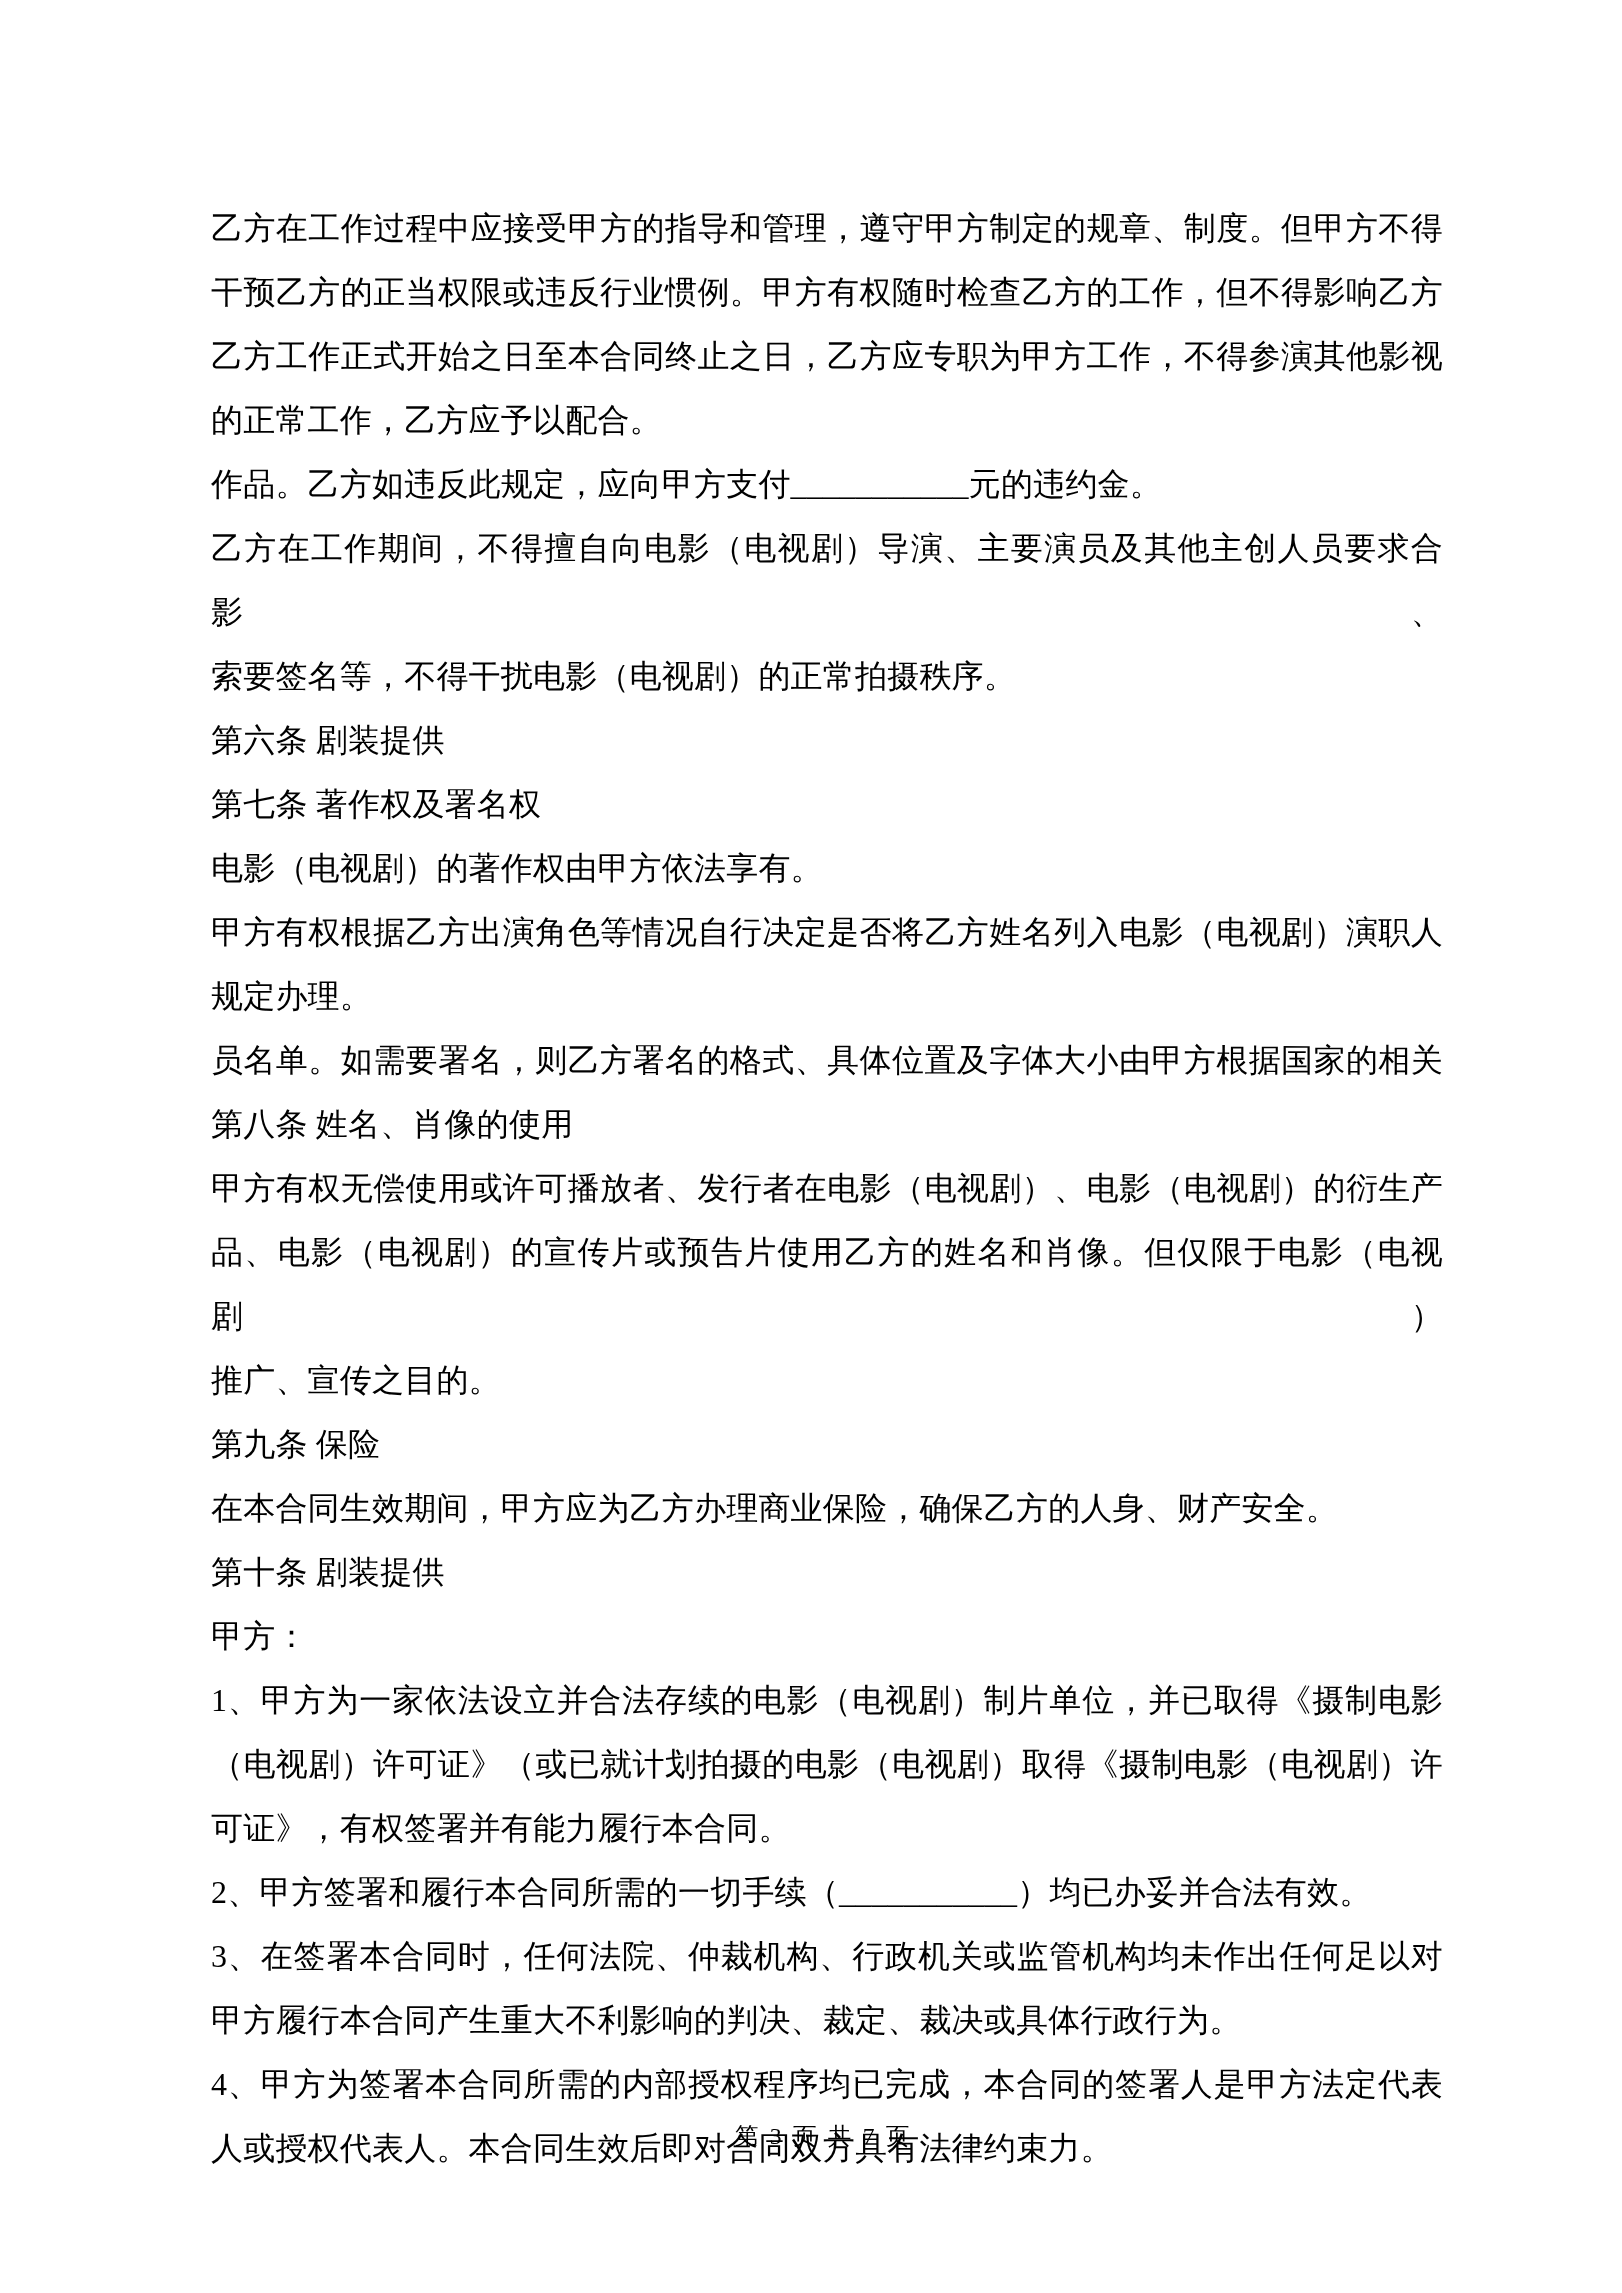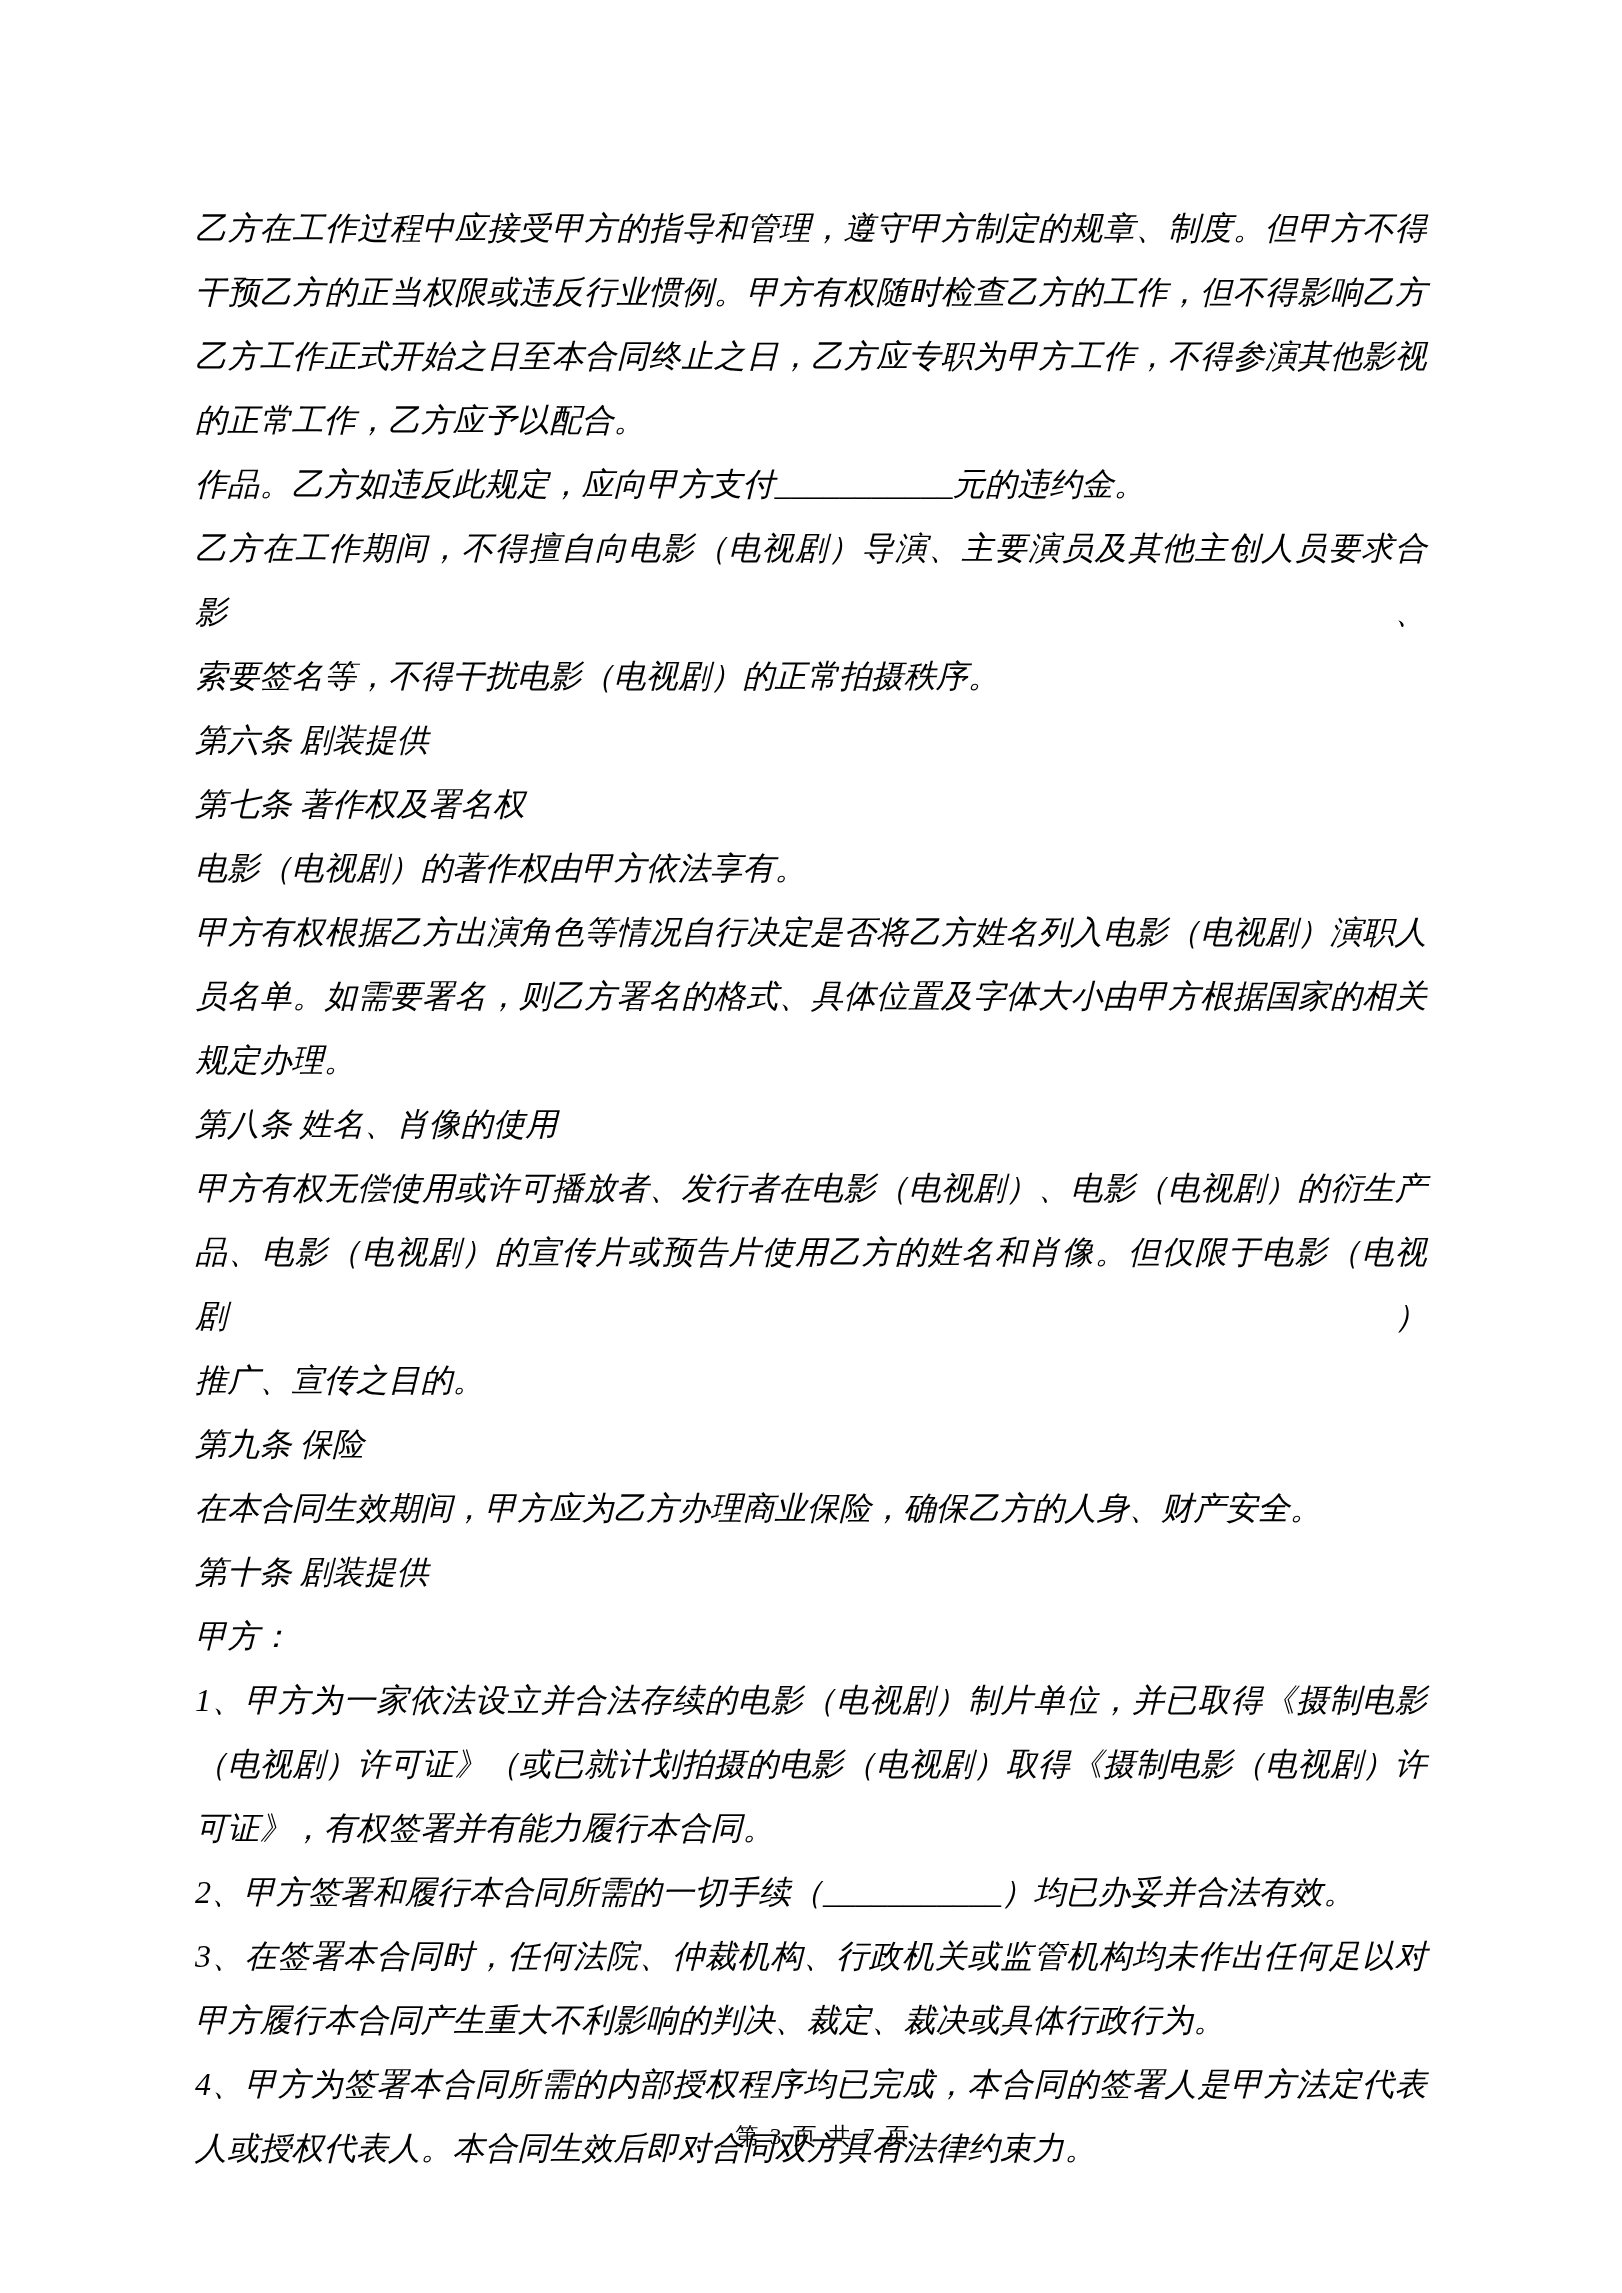--- a/index.html
+++ b/index.html
@@ -12,24 +12,23 @@
     color: #000000;
     font-family: "Liberation Serif", "DejaVu Serif", serif;
   }
   .page {
     position: absolute;
     inset: 0;
     background: #ffffff;
   }
   .text-block {
     position: absolute;
-    left: 195px;
+    left: 211px;
     top: 196px;
     width: 1232px;
-    font-style: italic;
   }
   .line {
     font-size: 32px;
     line-height: 64px;
     text-align: left;
     white-space: nowrap;
     letter-spacing: 0.2px;
   }
   .line.full {
     white-space: normal;
@@ -56,22 +55,22 @@
     <div class="line full">干预乙方的正当权限或违反行业惯例。甲方有权随时检查乙方的工作，但不得影响乙方</div>
     <div class="line full">乙方工作正式开始之日至本合同终止之日，乙方应专职为甲方工作，不得参演其他影视</div>
     <div class="line">的正常工作，乙方应予以配合。</div>
     <div class="line">作品。乙方如违反此规定，应向甲方支付___________元的违约金。</div>
     <div class="line full">乙方在工作期间，不得擅自向电影（电视剧）导演、主要演员及其他主创人员要求合影、</div>
     <div class="line">索要签名等，不得干扰电影（电视剧）的正常拍摄秩序。</div>
     <div class="line">第六条 剧装提供</div>
     <div class="line">第七条 著作权及署名权</div>
     <div class="line">电影（电视剧）的著作权由甲方依法享有。</div>
     <div class="line full">甲方有权根据乙方出演角色等情况自行决定是否将乙方姓名列入电影（电视剧）演职人</div>
+    <div class="line">规定办理。</div>
     <div class="line full">员名单。如需要署名，则乙方署名的格式、具体位置及字体大小由甲方根据国家的相关</div>
-    <div class="line">规定办理。</div>
     <div class="line">第八条 姓名、肖像的使用</div>
     <div class="line full">甲方有权无偿使用或许可播放者、发行者在电影（电视剧）、电影（电视剧）的衍生产</div>
     <div class="line full">品、电影（电视剧）的宣传片或预告片使用乙方的姓名和肖像。但仅限于电影（电视剧）</div>
     <div class="line">推广、宣传之目的。</div>
     <div class="line">第九条 保险</div>
     <div class="line">在本合同生效期间，甲方应为乙方办理商业保险，确保乙方的人身、财产安全。</div>
     <div class="line">第十条 剧装提供</div>
     <div class="line">甲方：</div>
     <div class="line full">1、甲方为一家依法设立并合法存续的电影（电视剧）制片单位，并已取得《摄制电影</div>
     <div class="line full">（电视剧）许可证》（或已就计划拍摄的电影（电视剧）取得《摄制电影（电视剧）许</div>

